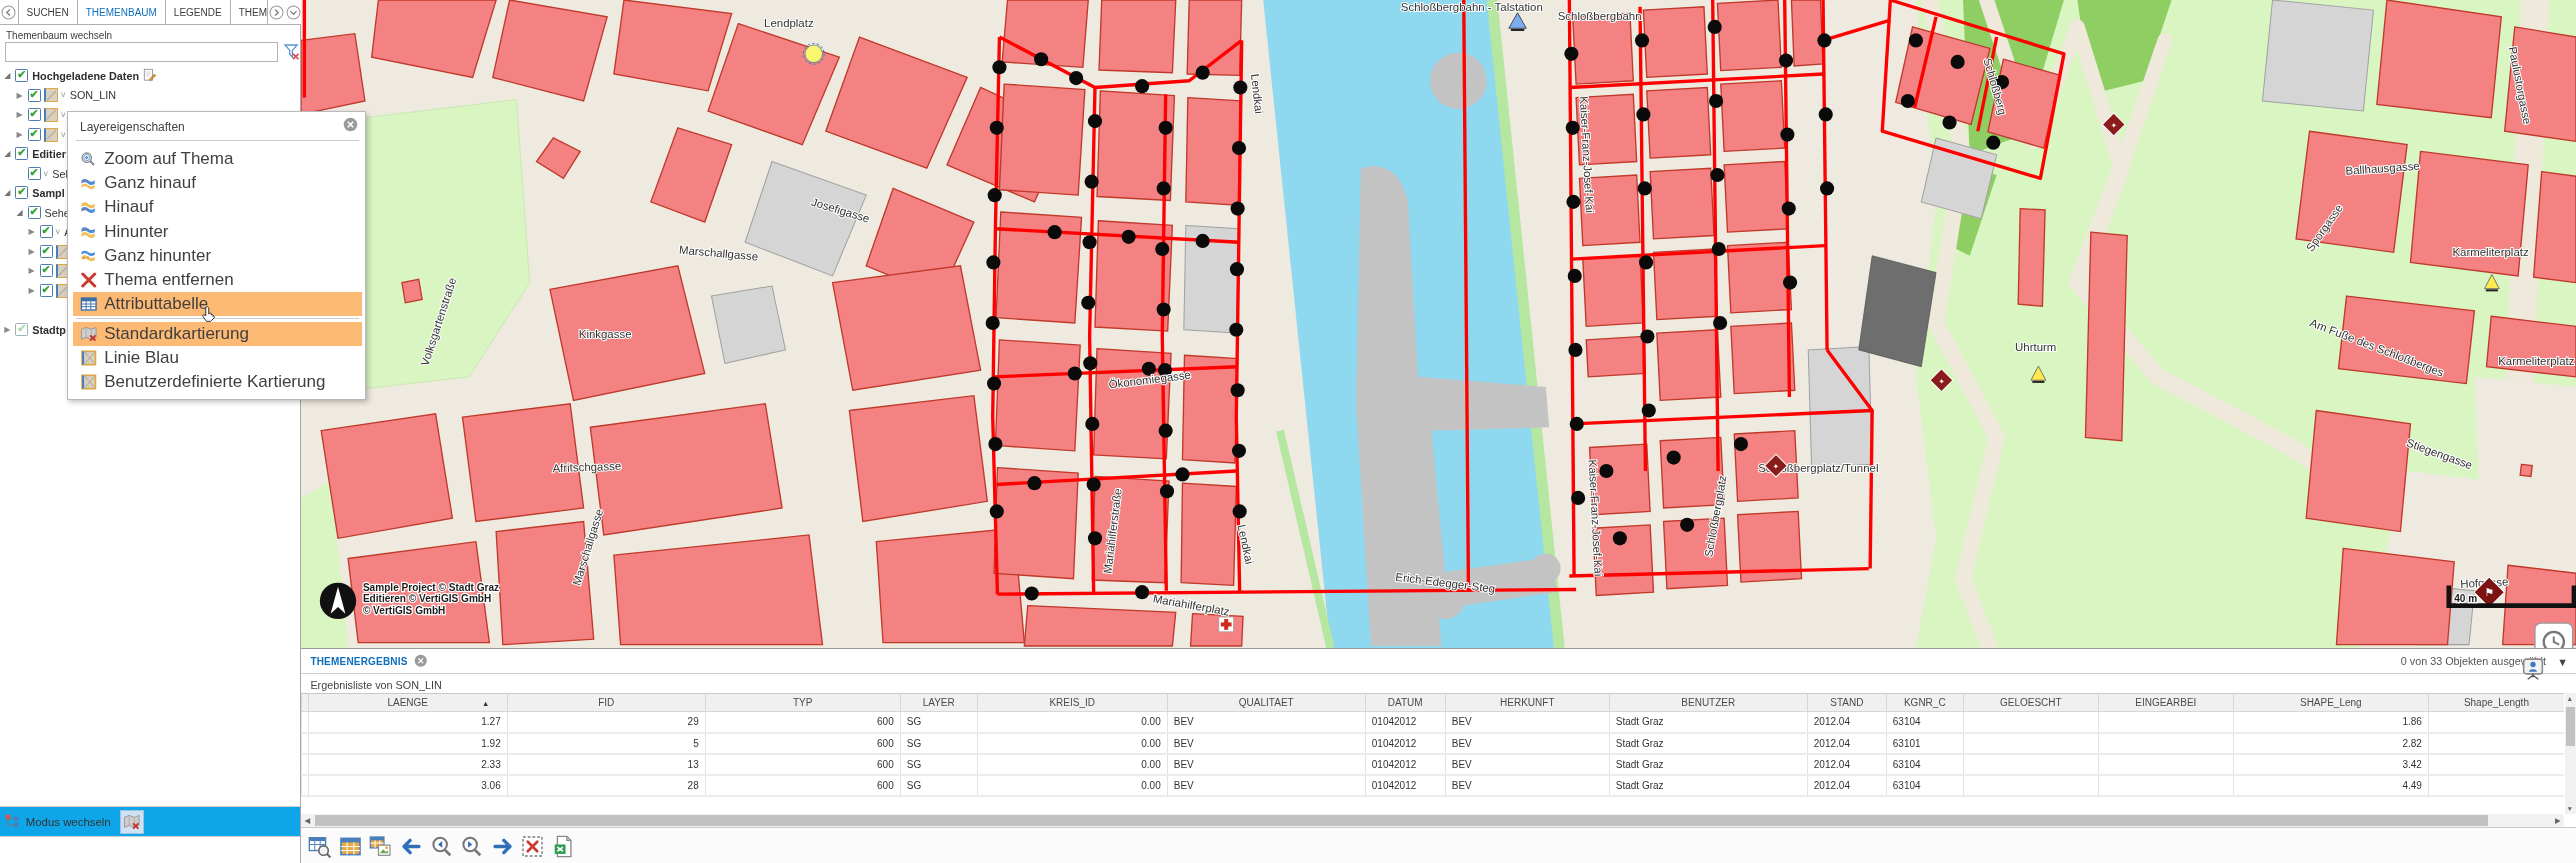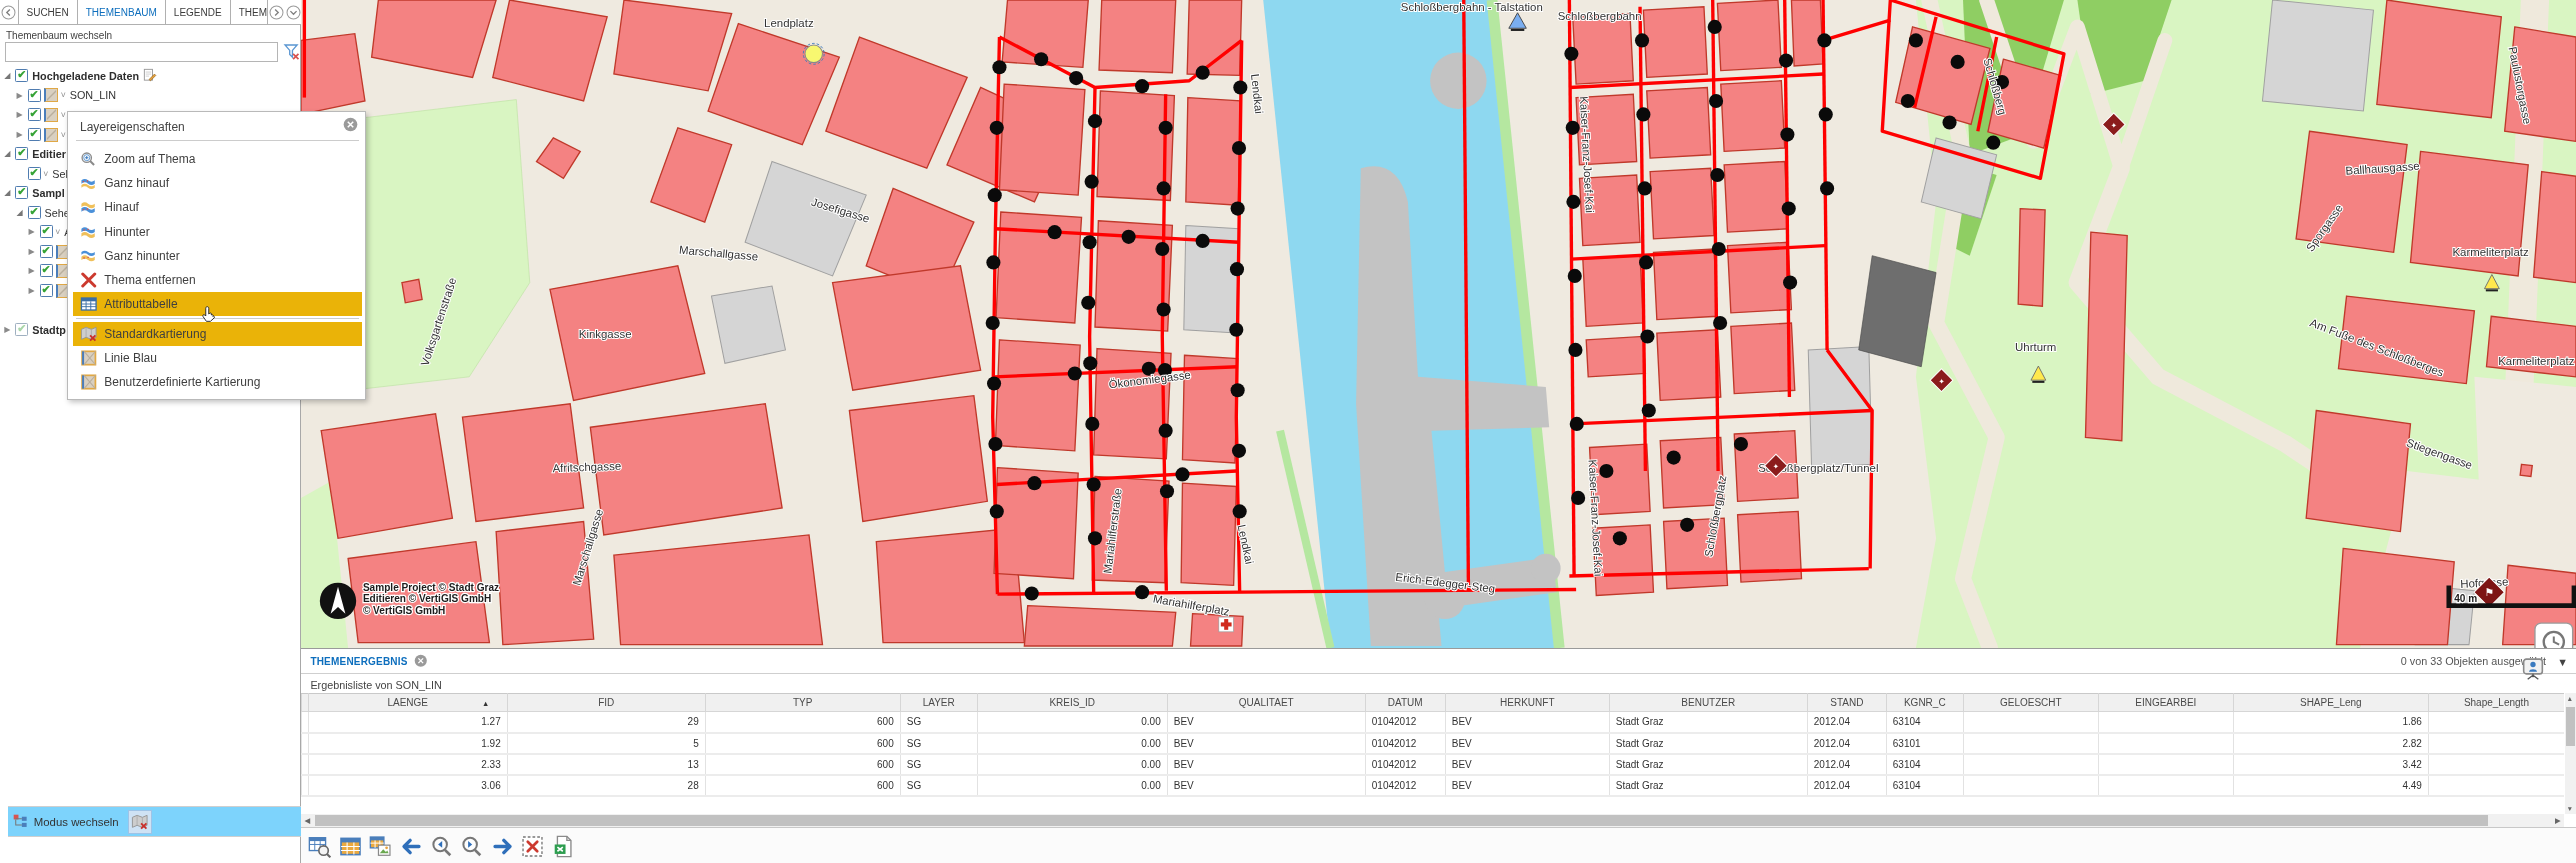--- a/index.html
+++ b/index.html
@@ -31,33 +31,33 @@
     position:relative;flex:0 0 12.8px;}
   .cb:after{content:"✔";position:absolute;left:0.7px;top:-2px;font-size:10.8px;color:#36a336;font-weight:bold;}
   .cb.partial{border-color:#9fb0c0;}
   .cb.partial:after{color:#a8d6a8;}
   .thumb{width:14px;height:14px;margin-left:3.4px;background:#d9d0c1;border:1.3px solid #e0a845;
     border-left:2px solid #4a7ebb;position:relative;flex:0 0 14px;}
   .thumb:after{content:"";position:absolute;left:0.7px;top:0.7px;right:0.7px;bottom:0.7px;
     background:linear-gradient(135deg,transparent 44%,#b9af9e 46%,#b9af9e 54%,transparent 56%);}
   .chev{color:#8a8a8a;font-size:8.7px;margin-left:2.7px;}
   
-  #modebar{position:absolute;left:8px;top:806px;width:300px;height:31px;border-top:0.7px solid #cfcfcf;
-    border-bottom:0.7px solid #cfcfcf;display:flex;align-items:center;padding-left:5.4px;background:#7dd3fc;}
+  #modebar{position:absolute;left:0;top:806px;width:300px;height:31px;border-top:0.7px solid #cfcfcf;
+    border-bottom:0.7px solid #cfcfcf;display:flex;align-items:center;padding-left:5.4px;background:#0ea5e9;}
   #modebar .txt{font-size:11.4px;color:#333;margin-left:5.4px;}
   #modetile{width:24px;height:24px;background:#cfe2f4;border:0.7px solid #9ec3e6;margin-left:9.4px;
     display:flex;align-items:center;justify-content:center;}
   
   #ctxmenu{position:absolute;left:67px;top:111px;width:299px;height:289px;background:#fff;
     border:0.7px solid #b9b9b9;box-shadow:2px 2.7px 5.4px rgba(0,0,0,.25);z-index:50;}
   #ctxtitle{position:absolute;left:12px;top:8px;font-size:12px;color:#444;}
   #ctxclose{position:absolute;right:6.7px;top:5.4px;width:15px;height:15px;}
   .ctxdiv{position:absolute;left:8px;width:283px;height:0.7px;background:#ccc;}
-  .mitem{position:absolute;left:5.4px;width:289px;height:24px;display:flex;align-items:center;font-size:12px;color:#3f3f3f;}
-  .mitem.hl{background:#eab308;}
+  .mitem{position:absolute;left:5.4px;width:289px;height:24px;display:flex;align-items:center;font-size:17px;color:#3f3f3f;}
+  .mitem.hl{background:#fdba74;}
   .mitem .mic{width:17.5px;height:16px;margin-left:6.7px;flex:0 0 17.5px;display:flex;align-items:center;justify-content:center;}
   .mitem .mlbl{margin-left:6.7px;white-space:nowrap;}
   #handcur{position:absolute;left:133px;top:194px;z-index:60;}
   
   #map{position:absolute;left:301px;top:0;width:2275px;height:648px;overflow:hidden;background:#efeae0;}
   text.mlab{font-family:"Liberation Sans",sans-serif;fill:#333;stroke:#ffffff;stroke-width:3px;
     paint-order:stroke;font-size:17px;}
   text.cop{font-family:"Liberation Sans",sans-serif;font-weight:bold;fill:#1d1d1d;stroke:#fff;
     stroke-width:3.5px;paint-order:stroke;font-size:15px;}
   

